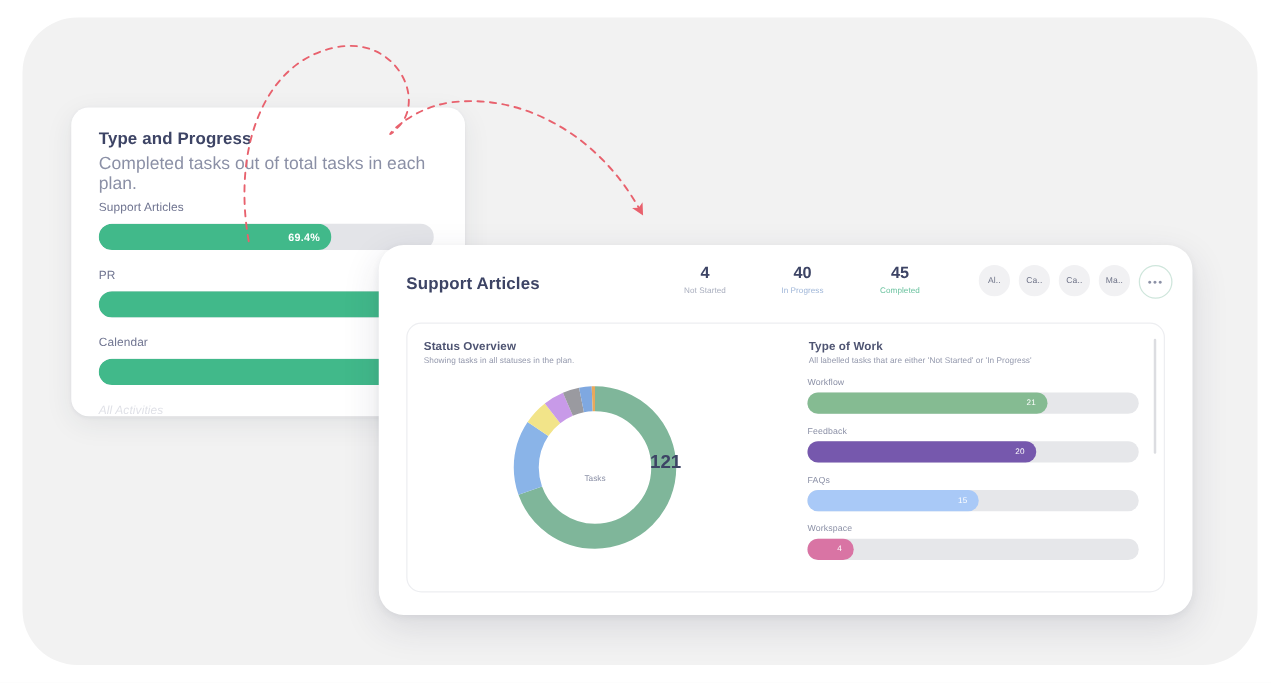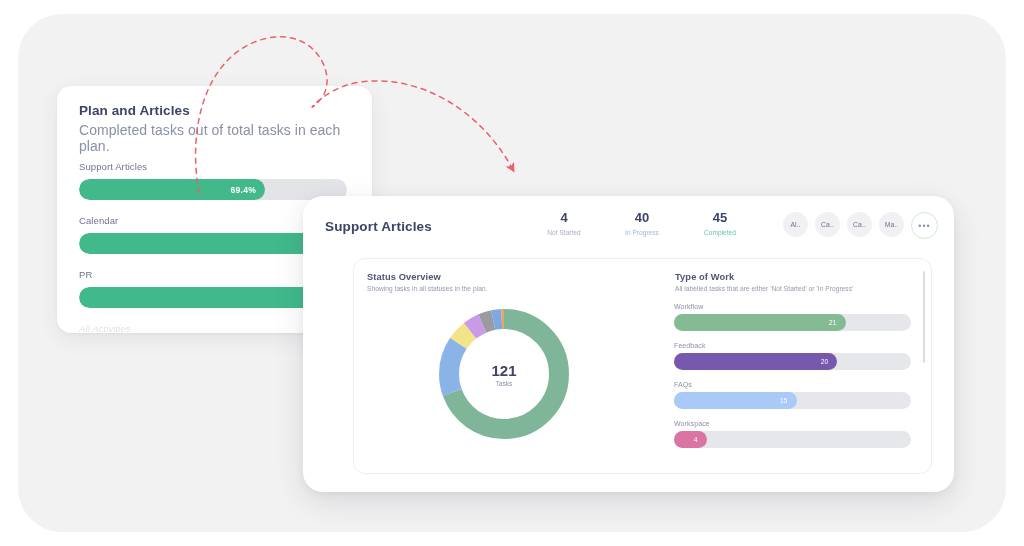--- a/index.html
+++ b/index.html
@@ -174,21 +174,20 @@
 
   
   .panel {
     position: absolute;
     left: 22px;
     top: 62px;
     right: 22px;
     bottom: 18px;
     border: 1px solid #edeef1;
     border-radius: 12px;
-    margin-left: 28px;
   }
   .panel-left {
     position: absolute;
     left: 0; top: 0; width: 300px; height: 100%;
   }
   .panel-right {
     position: absolute;
     left: 308px; top: 0; right: 0; height: 100%;
   }
   .sec-title {
@@ -223,20 +222,21 @@
     top: 50%;
     transform: translateY(-50%);
     text-align: center;
     pointer-events: none;
   }
   .donut-num {
     font-size: 15px;
     font-weight: bold;
     color: #3d4465;
     line-height: 17px;
+    text-align: right;
   }
   .donut-lab {
     font-size: 6.6px;
     color: #8b90a6;
     margin-top: 1px;
   }
 
   
   .work-list {
     position: absolute;
@@ -289,45 +289,45 @@
   }
 </style>
 </head>
 <body>
 
 <div class="stage">
 
   <div class="backdrop"></div>
 
   <div class="card-plan">
-    <div class="plan-title">Plan and Articles</div>
+    <div class="plan-title">Type and Progress</div>
     <div class="plan-sub">Completed tasks out of total tasks in each plan.</div>
 
     <div class="progress-group">
 
       <div class="prog-row">
         <div class="prog-label">Support Articles</div>
         <div class="prog-track">
           <div class="prog-fill" id="fill0" style="width: 69.4%; background: rgb(65, 185, 138);">
             <span class="prog-val">69.4%</span>
           </div>
         </div>
       </div>
 
       <div class="prog-row">
+        <div class="prog-label">PR</div>
+        <div class="prog-track">
+          <div class="prog-fill" id="fill2" style="width: 100%; background: rgb(65, 185, 138);"></div>
+        </div>
+      </div>
+
+      <div class="prog-row">
         <div class="prog-label">Calendar</div>
         <div class="prog-track">
           <div class="prog-fill" id="fill1" style="width: 100%; background: rgb(65, 185, 138);"></div>
-        </div>
-      </div>
-
-      <div class="prog-row">
-        <div class="prog-label">PR</div>
-        <div class="prog-track">
-          <div class="prog-fill" id="fill2" style="width: 100%; background: rgb(65, 185, 138);"></div>
         </div>
       </div>
 
       <div class="prog-row">
         <div class="prog-label clipped">All Activities</div>
       </div>
 
     </div>
   </div>
 

